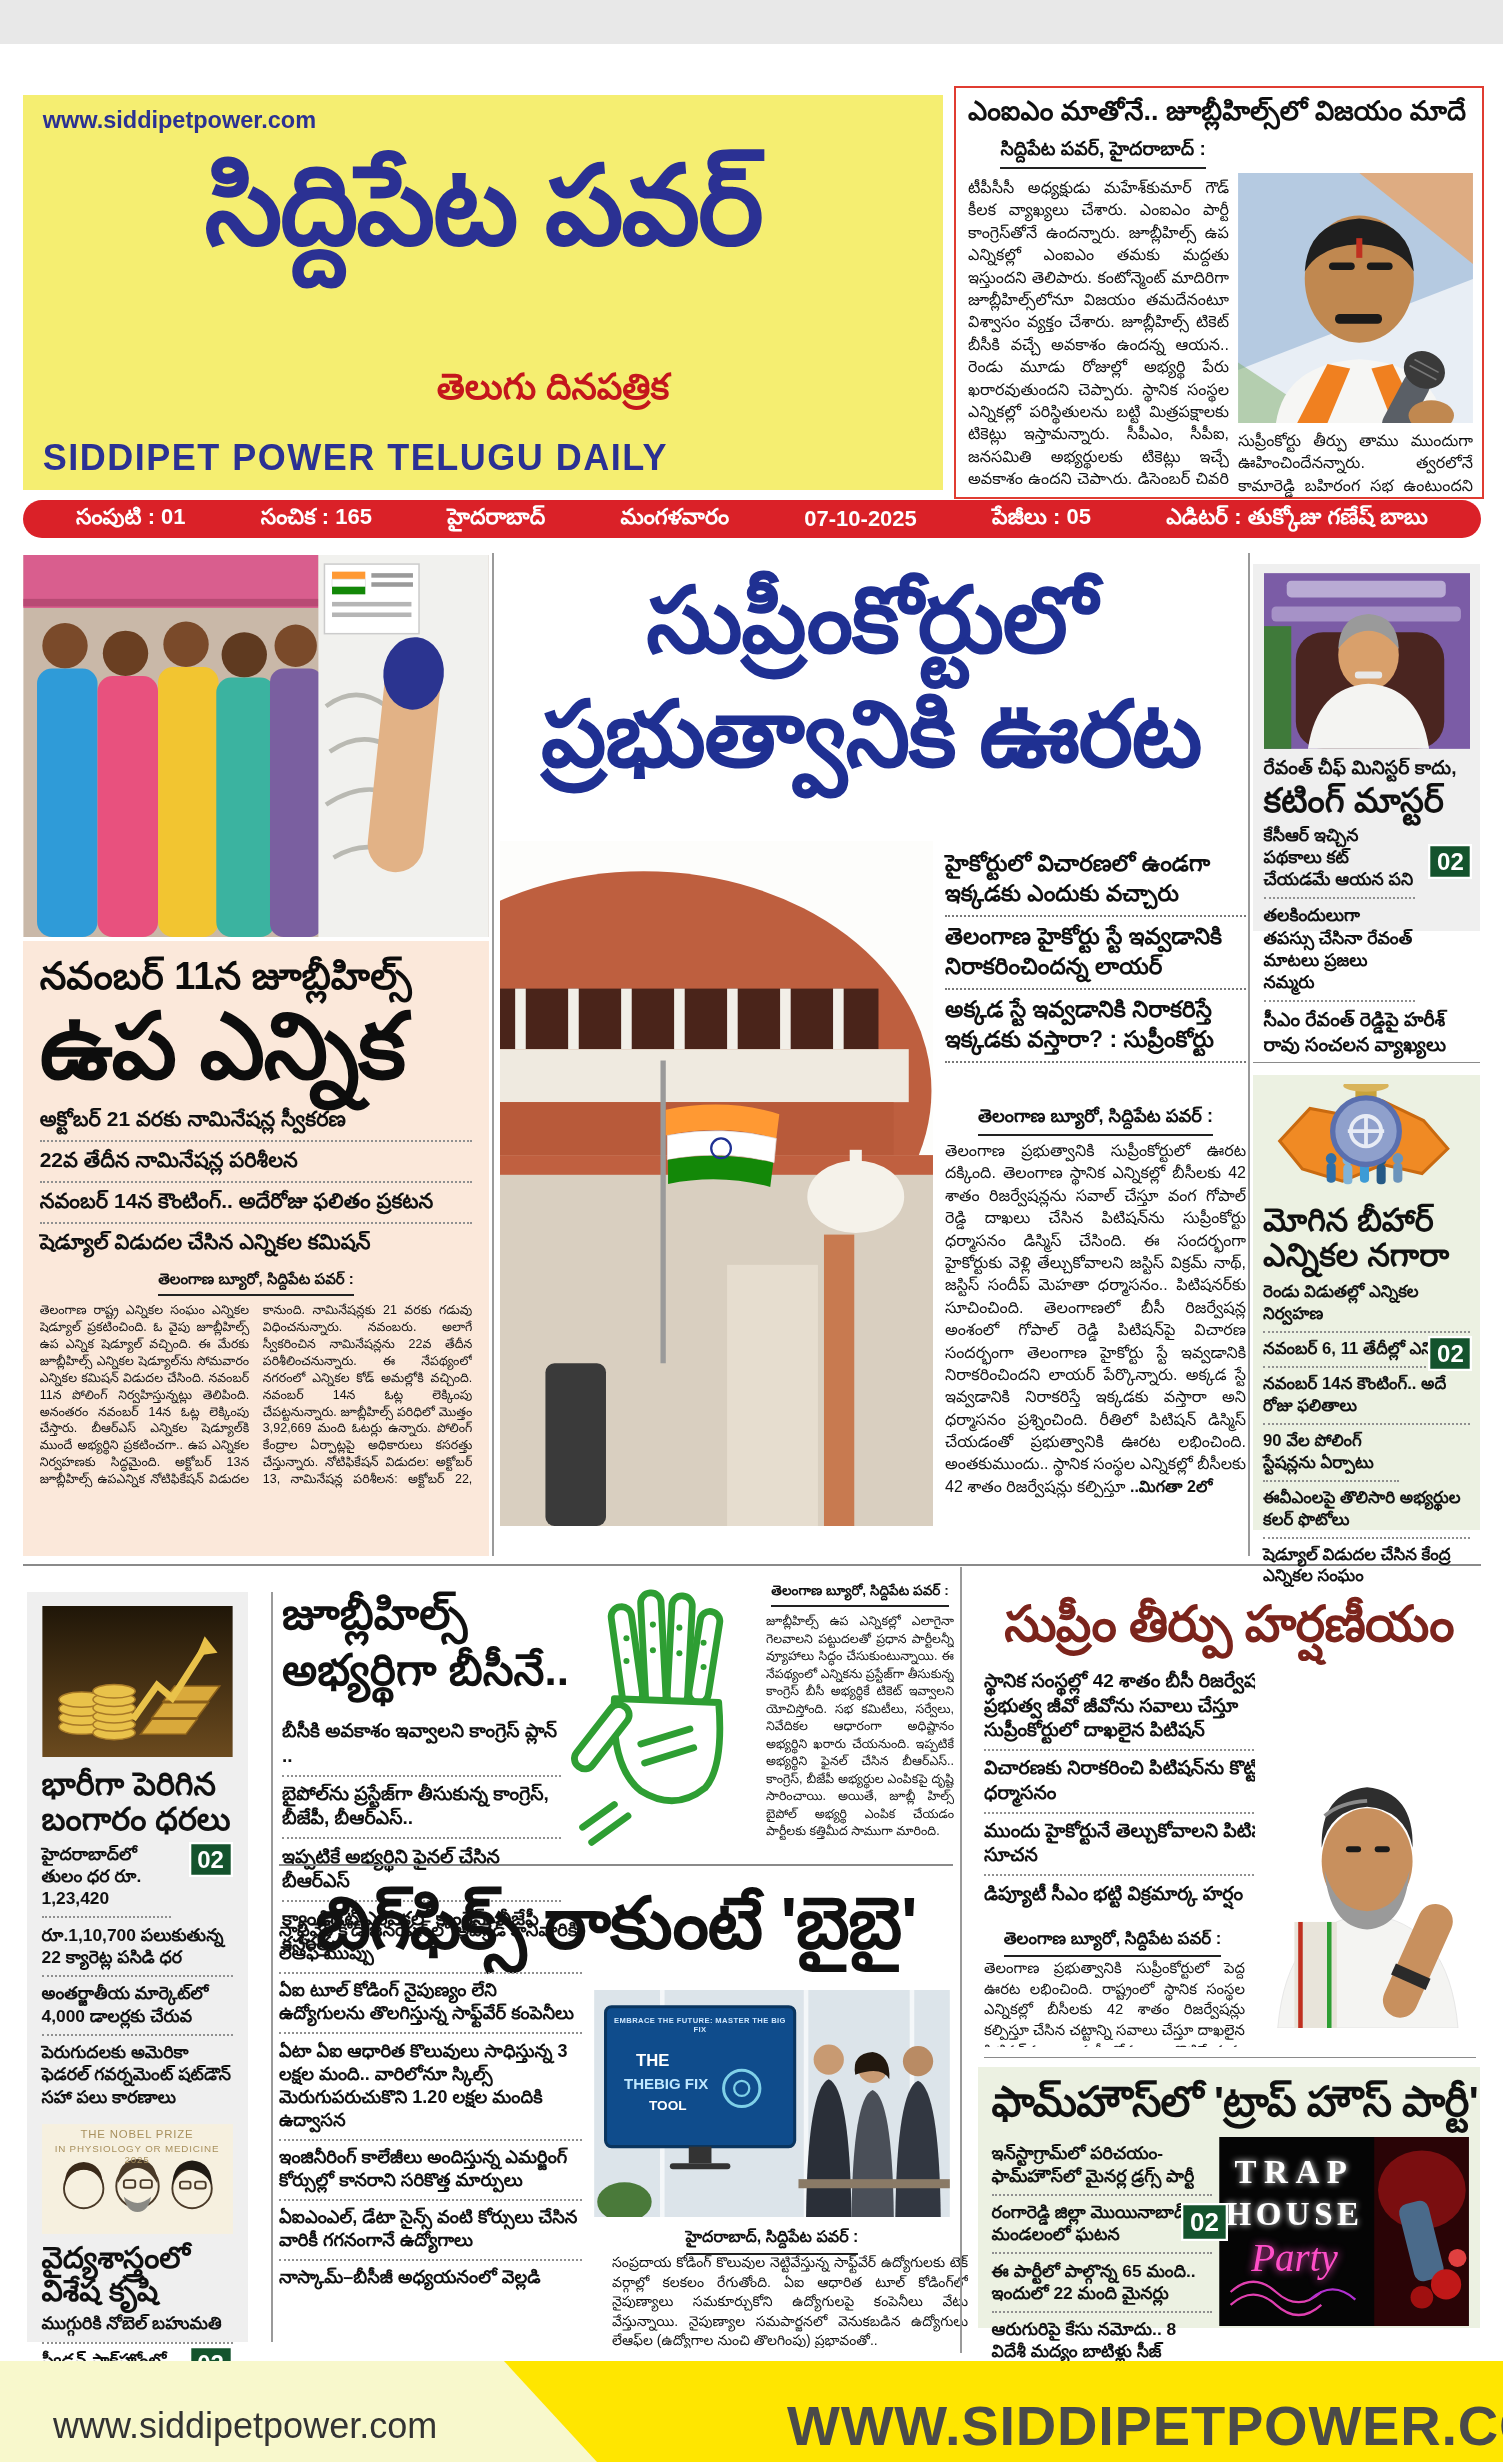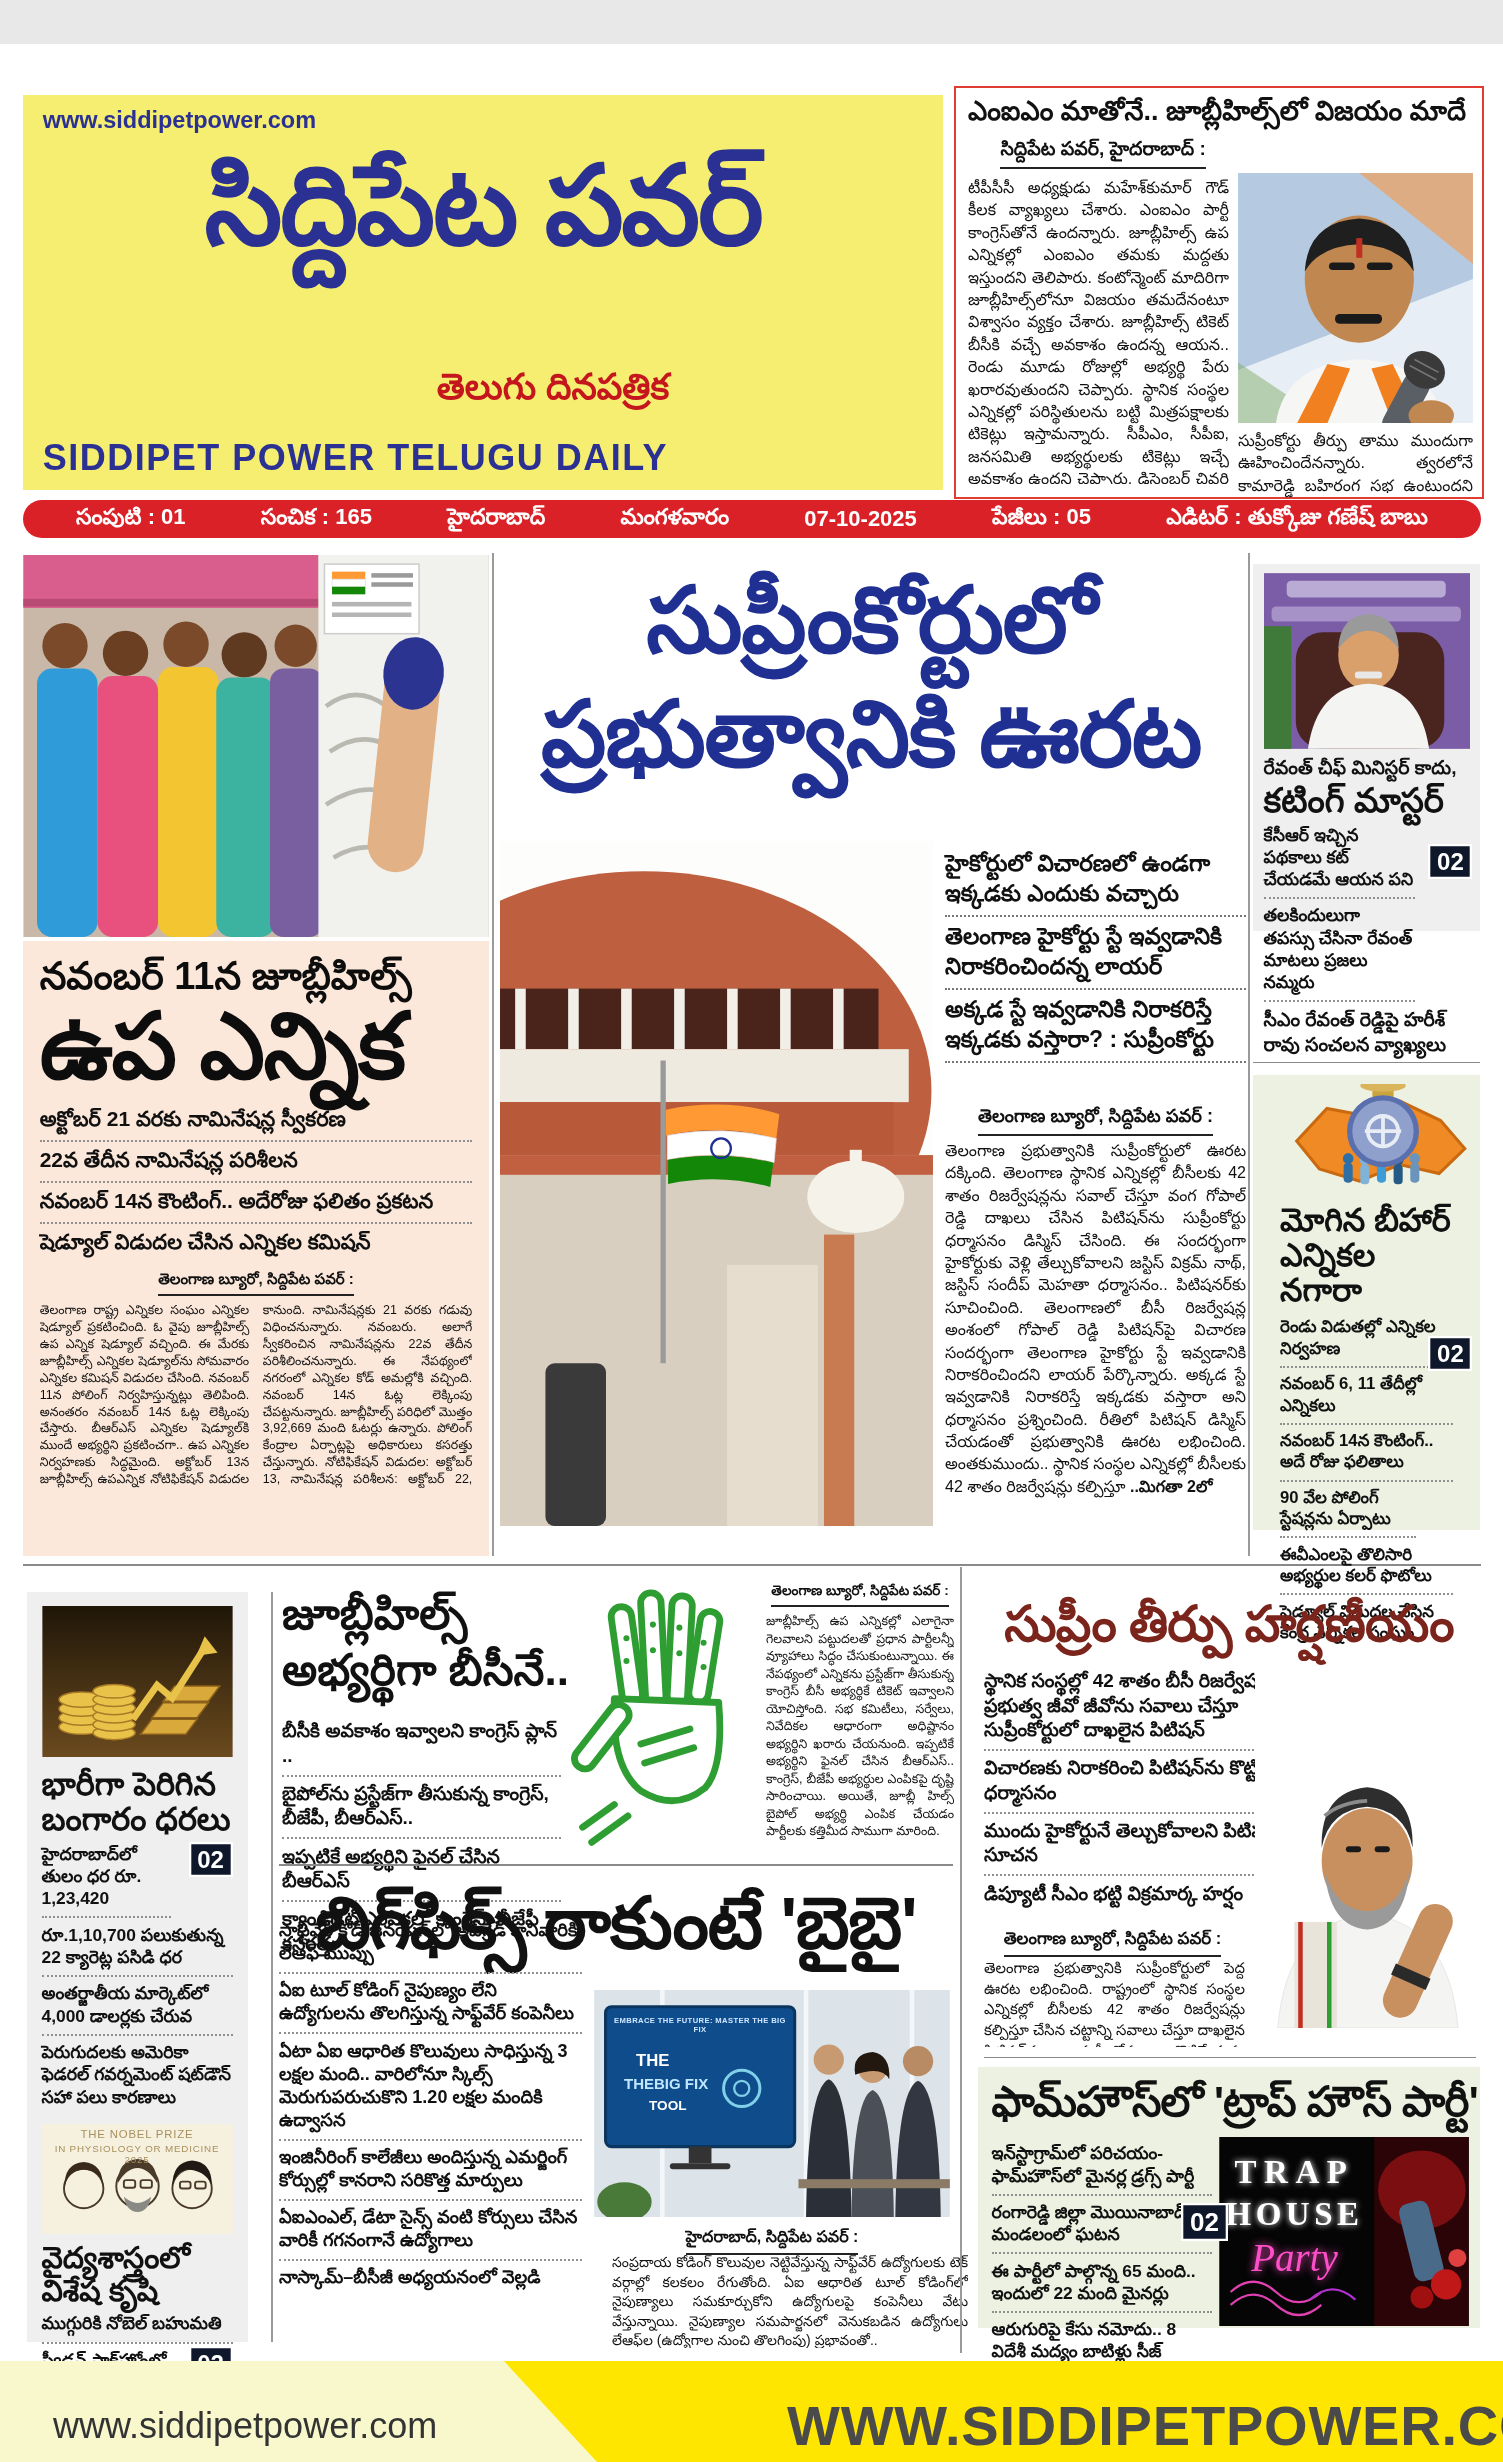--- a/index.html
+++ b/index.html
@@ -8,21 +8,21 @@
   .abs{position:absolute;}
   .b{font-weight:bold;}
   .x{font-weight:900;}
   .c{text-align:center;}
   .nw{white-space:nowrap;}
   .pt{border-bottom:2.3px dotted #8f8f8f;font-weight:800;padding:5.3px 0 6.8px;line-height:1.28;}
   .pt:last-child{border-bottom:none;}
   .byline{font-weight:bold;text-align:center;}
   .byline>span{display:inline-block;border-bottom:2.3px solid #222;padding-bottom:3px;}
   .body-txt{text-align:justify;line-height:1.4;}
-  .badge{background:#0f172a;color:#fff;font-weight:900;display:flex;align-items:center;justify-content:center;
+  .badge{background:#14532d;color:#fff;font-weight:900;display:flex;align-items:center;justify-content:center;
          box-shadow:0 0 0 2.3px #fff inset;}
   .vline{background:#9a9a9a;width:1.5px;}
   .hline{background:#8a8a8a;height:1.5px;}
   .graybox{background:#efefef;}
   .greenbox{background:#ecf1e2;}
   svg{display:block;}
 </style>
 </head>
 <body>
 
@@ -199,21 +199,21 @@
     <div style="width:151px;font-size:17.4px;">
       <div class="pt">కేసీఆర్ ఇచ్చిన పథకాలు కట్ చేయడమే ఆయన పని</div>
       <div class="pt" style="border-bottom:2.3px dotted #8f8f8f;">తలకిందులుగా తపస్సు చేసినా రేవంత్ మాటలు ప్రజలు నమ్మరు</div>
     </div>
     <div class="b" style="font-size:19px;margin-top:6px;line-height:1.3;">సీఎం రేవంత్ రెడ్డిపై హరీశ్ రావు సంచలన వ్యాఖ్యలు</div>
     <div class="abs badge" style="right:7.6px;top:280px;width:44px;height:35px;font-size:24px;">02</div>
   </div>
 
   <div class="abs hline" style="left:1253px;top:1018px;width:227px;height:0.8px;"></div>
 
-  <div class="abs greenbox" style="left:1253px;top:1031px;width:227px;height:455px;box-sizing:border-box;padding:9px 27px;">
+  <div class="abs greenbox" style="left:1253px;top:1031px;width:227px;height:455px;box-sizing:border-box;padding:9px 10px;">
     <svg width="206" height="114" viewBox="0 0 272 150">
       <path d="M22,75 L62,32 L115,42 L158,22 L212,48 L244,85 L210,118 L158,106 L105,128 L52,112 Z" fill="#f08a24" stroke="#c96a10" stroke-width="4"></path>
       <g fill="#2f6fa8">
           <circle cx="90" cy="98" r="7"></circle>
           <rect x="84" y="104" width="12" height="26" rx="5"></rect>
         </g>
       <g fill="#7fb3d8">
           <circle cx="112" cy="100" r="7"></circle>
           <rect x="106" y="106" width="12" height="26" rx="5"></rect>
         </g>

